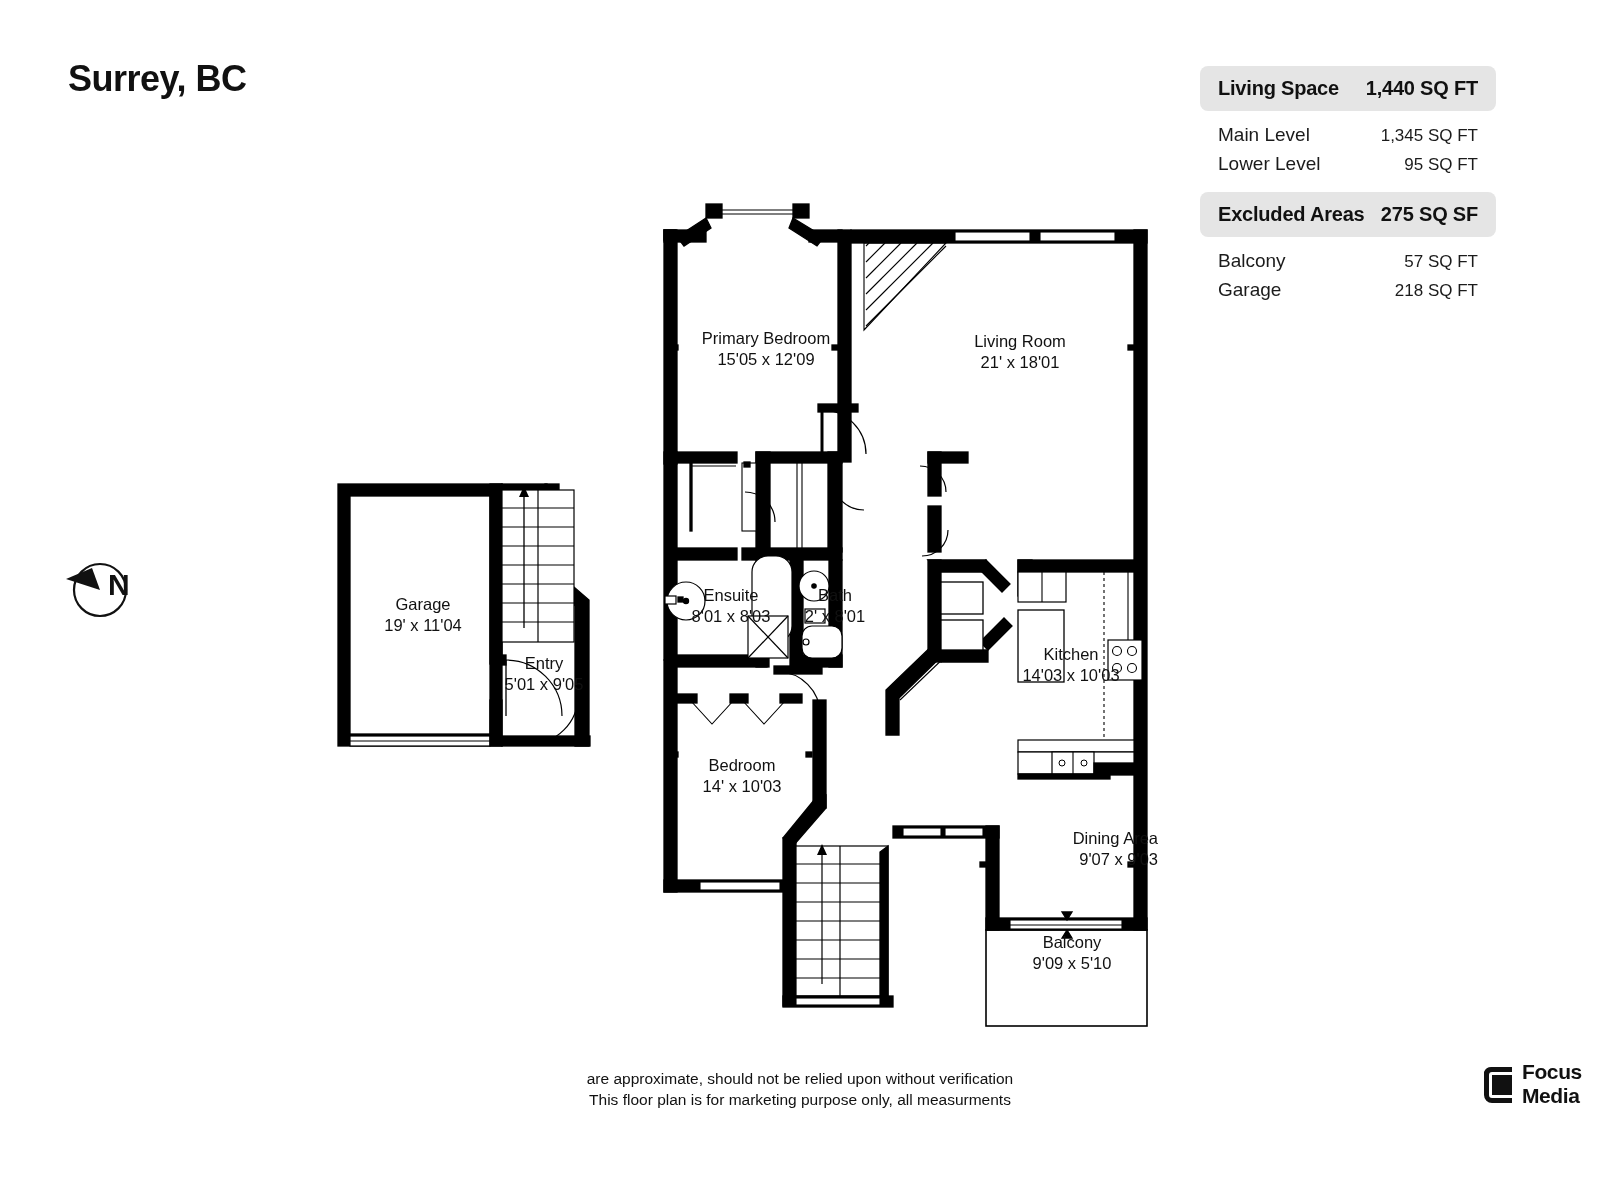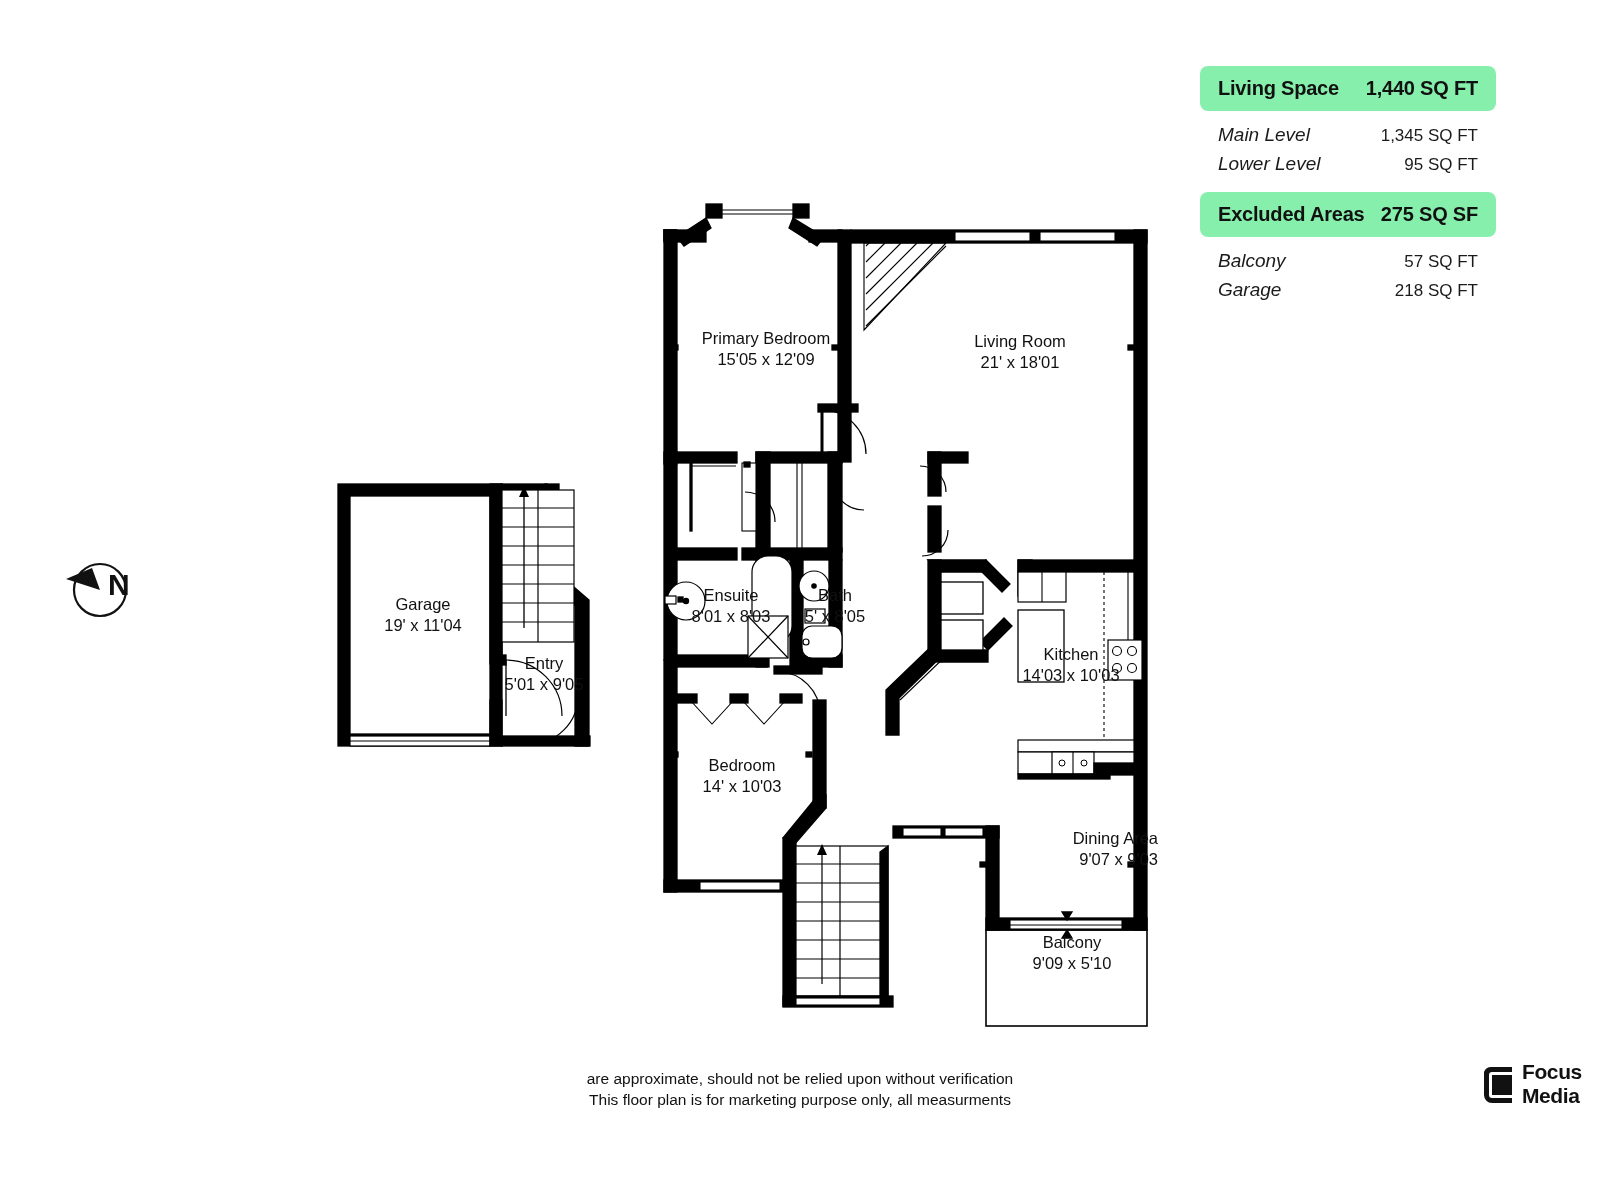--- a/index.html
+++ b/index.html
@@ -15,29 +15,29 @@
   .abs{position:absolute;}
 
   
   #title-block{left:68px;top:52px;width:700px;}
   #address-line1{font-size:36px;font-weight:400;letter-spacing:-0.5px;line-height:46px;color:#111;}
   #address-line2{font-size:36px;font-weight:700;letter-spacing:-0.5px;line-height:46px;color:#111;margin-top:4px;}
 
   
   #legend{left:1200px;top:66px;width:296px;}
   .legend-band{
-    background:#86efac;border-radius:8px;
+    background:#e5e5e5;border-radius:8px;
     display:flex;justify-content:space-between;align-items:center;
     padding:11px 18px;box-sizing:border-box;
   }
   .legend-band .k{font-size:20px;font-weight:700;letter-spacing:-0.2px;}
   .legend-band .v{font-size:20px;font-weight:700;letter-spacing:-0.2px;}
   .legend-rows{padding:6px 18px 0 18px;}
   .legend-row{display:flex;justify-content:space-between;align-items:baseline;margin-top:7px;}
-  .legend-row .k{font-size:19px;font-weight:400;color:#1b1b1b;font-style:italic;}
+  .legend-row .k{font-size:19px;font-weight:400;color:#1b1b1b;}
   .legend-row .v{font-size:17px;font-weight:400;color:#1b1b1b;}
   .legend-gap{height:17px;}
 
   
   #compass{left:62px;top:550px;width:84px;height:80px;}
   #compass .n-letter{
     position:absolute;left:46px;top:18px;
     font-size:30px;font-weight:700;color:#111;
   }
 
@@ -57,20 +57,21 @@
   #logo{left:1480px;top:1058px;width:120px;height:66px;}
   #logo .logo-text{
     position:absolute;left:42px;top:2px;
     font-size:21px;font-weight:700;line-height:24px;letter-spacing:-0.4px;color:#111;
   }
 </style>
 </head>
 <body>
 
 <div class="abs" id="title-block">
+  <div id="address-line2">Surrey, BC</div>
 </div>
 
 <div class="abs" id="legend">
 
   <div class="legend-band">
     <span class="k">Living Space</span>
     <span class="v">1,440 SQ FT</span>
   </div>
 
   <div class="legend-rows">
@@ -363,21 +364,21 @@
   <div class="rdim">21' x 18'01</div>
 </div>
 
 <div class="abs room-label" style="left:661px;top:585px;width:140px;">
   <div class="rname">Ensuite</div>
   <div class="rdim">8'01 x 8'03</div>
 </div>
 
 <div class="abs room-label" style="left:779px;top:585px;width:112px;">
   <div class="rname">Bath</div>
-  <div class="rdim">5' x 8'05</div>
+  <div class="rdim">2' x 8'01</div>
 </div>
 
 <div class="abs room-label" style="left:652px;top:755px;width:180px;">
   <div class="rname">Bedroom</div>
   <div class="rdim">14' x 10'03</div>
 </div>
 
 <div class="abs room-label" style="left:985px;top:644px;width:172px;">
   <div class="rname">Kitchen</div>
   <div class="rdim">14'03 x 10'03</div>

